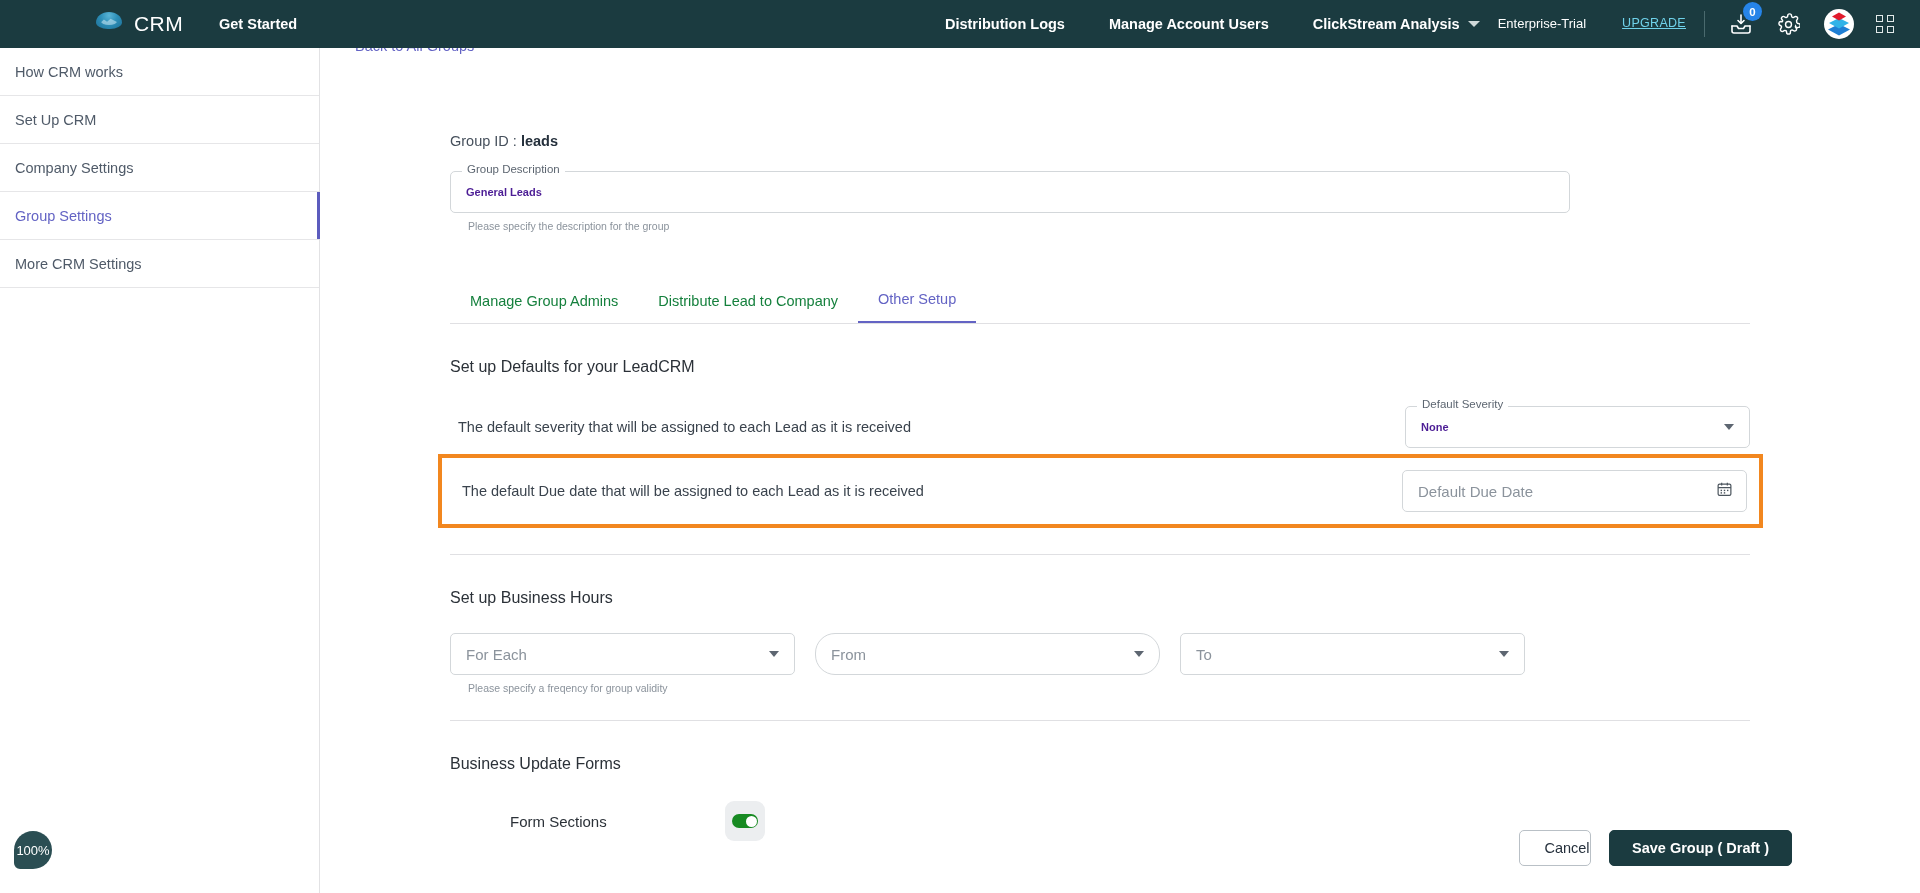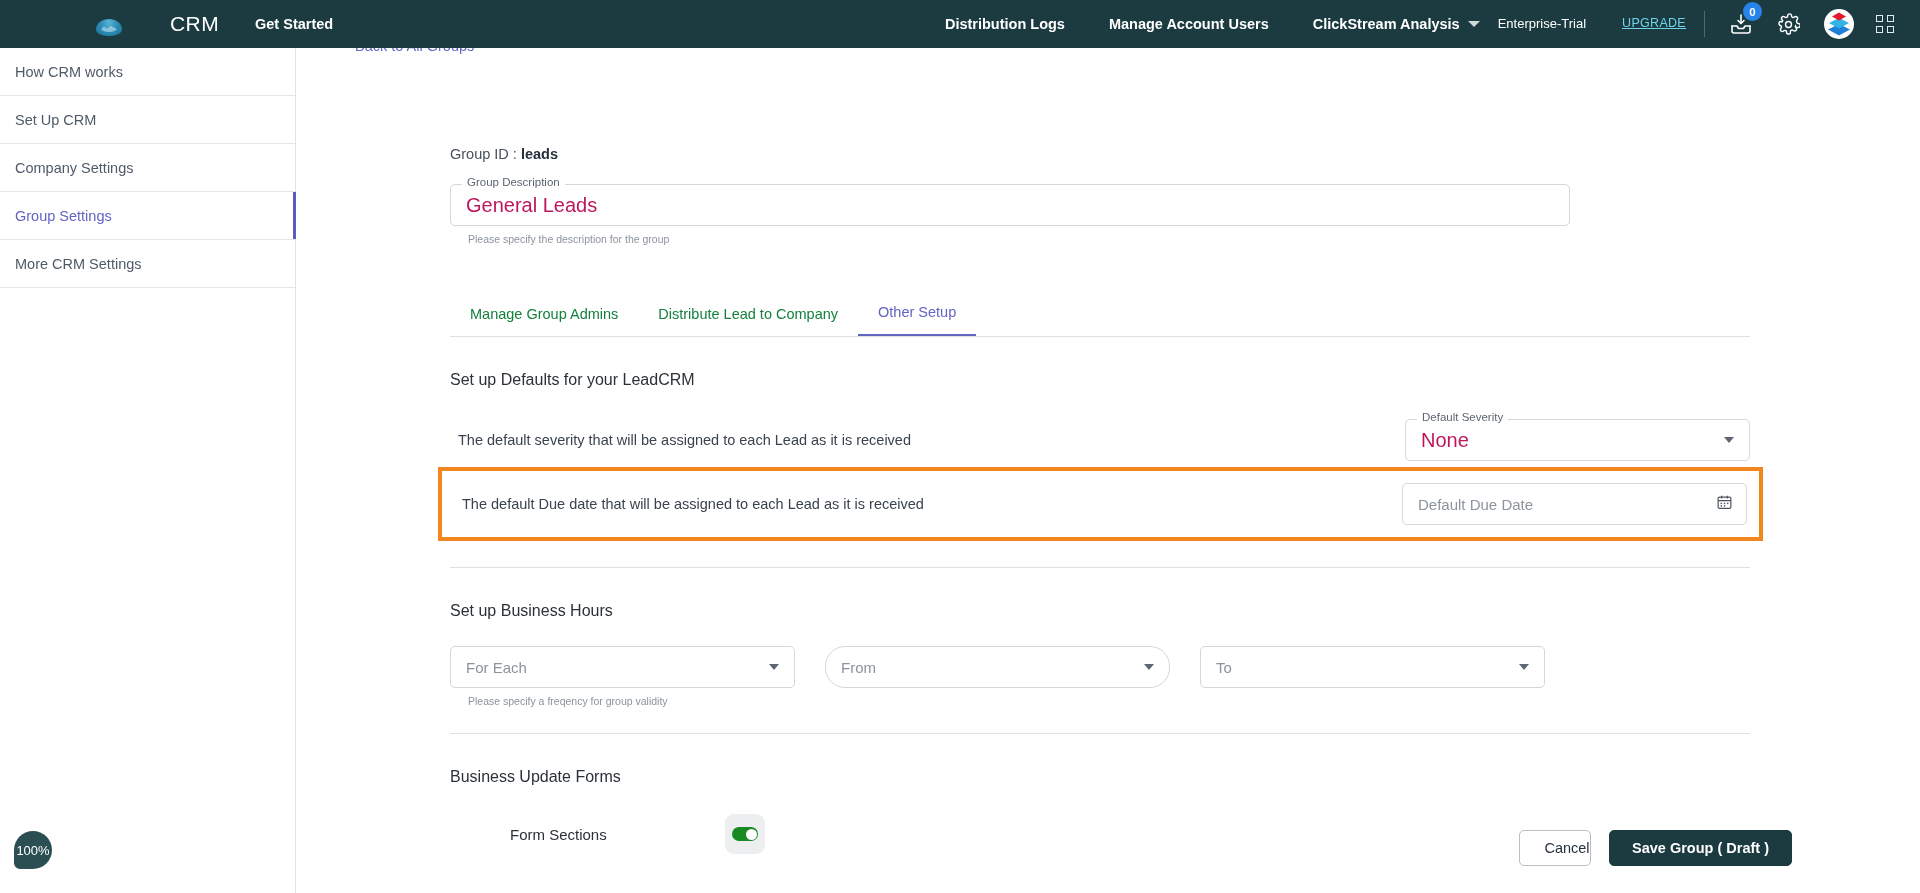--- a/index.html
+++ b/index.html
@@ -13,21 +13,21 @@
   }
 
   
   .topbar {
     position: absolute; top: 0; left: 0;
     width: 1920px; height: 48px;
     background: #1b3b40;
     display: flex; align-items: center;
     z-index: 50;
   }
-  .brand-wrap { display: flex; align-items: flex-end; margin-left: 96px; gap: 36px; }
+  .brand-wrap { display: flex; align-items: flex-start; margin-left: 96px; }
   .brand-logo {
     width: 26px; height: 17px;
     border-radius: 50% 50% 46% 46% / 62% 62% 38% 38%;
     background: radial-gradient(ellipse at 50% 20%, #5ab4d6 0%, #2d8fb8 45%, #1d6f96 100%);
     position: relative;
   }
   .brand-logo::after {
     content: "";
     position: absolute; left: 5px; top: 6px;
     width: 16px; height: 7px;
@@ -86,21 +86,21 @@
     background: #ffffff; margin-right: 22px;
     position: relative; overflow: hidden; cursor: pointer;
     display: flex; align-items: center; justify-content: center;
   }
   .grid-icon { display: grid; grid-template-columns: 7px 7px; grid-gap: 4px; margin-right: 26px; cursor: pointer; }
   .grid-icon i { width: 7px; height: 7px; border: 1.6px solid #e3eaea; display: block; }
 
   
   .sidebar {
     position: absolute; top: 48px; left: 0;
-    width: 296px; height: 845px;
+    width: 320px; height: 845px;
     background: #ffffff;
     border-right: 1px solid #e2e2e4;
   }
   .side-item {
     height: 48px; display: flex; align-items: center;
     padding-left: 15px;
     font-size: 14.5px; color: #4f5a68;
     border-bottom: 1px solid #e6e6e8;
     position: relative; cursor: pointer;
   }
@@ -114,21 +114,21 @@
   .main {
     position: absolute; top: 48px; left: 320px;
     width: 1600px; height: 845px;
     background: #ffffff; overflow: hidden;
   }
   .back-link {
     position: absolute; left: 35px; top: -10px;
     font-size: 14.5px; color: #6363c4; cursor: pointer;
   }
   .content-inner {
-    position: absolute; left: 130px; top: 98px;
+    position: absolute; left: 130px; top: 85px;
     width: 1300px;
   }
   .group-id {
     font-size: 14.5px; color: #46505c; margin-bottom: 22px;
   }
   .group-id b { color: #25303c; }
 
   
   .field {
     position: relative;
@@ -136,21 +136,21 @@
     height: 42px; background: #fff;
   }
   .field > .legend {
     position: absolute; top: -8px; left: 11px;
     background: #fff; padding: 0 5px;
     font-size: 11.5px; color: #5d6671; line-height: 1;
   }
   .field > .value {
     position: absolute; left: 15px; top: 50%;
     transform: translateY(-50%);
-    font-size: 20px; color: #be185d;
+    font-size: 11px; color: #4c1d95; font-weight: bold;
   }
   .field > .placeholder {
     position: absolute; left: 15px; top: 50%;
     transform: translateY(-50%);
     font-size: 15px; color: #8b939c;
   }
   .helper {
     font-size: 10.5px; color: #8b939c; margin-top: 7px; margin-left: 18px;
   }
   .sel-arrow {
@@ -193,21 +193,21 @@
   .highlight-box {
     border: 4px solid #f2871f;
     margin-top: 6px; margin-left: -12px;
     width: 1325px; padding: 12px 12px 12px 20px;
     display: flex; align-items: center; justify-content: space-between;
   }
 
   .hr-line { border: none; border-top: 1px solid #e0e0e3; margin: 26px 0 0 0; }
 
   .hours-row { display: flex; margin-top: 26px; }
-  .hours-row .field { margin-right: 30px; }
+  .hours-row .field { margin-right: 20px; }
   .f-foreach { width: 345px; }
   .f-from { width: 345px; border-radius: 20px; }
   .f-to { width: 345px; margin-right: 0 !important; }
 
   .forms-row {
     display: flex; align-items: center;
     margin-top: 28px; padding-left: 60px;
   }
   .forms-label { font-size: 15px; color: #2b3138; width: 215px; }
   .toggle-wrap {

